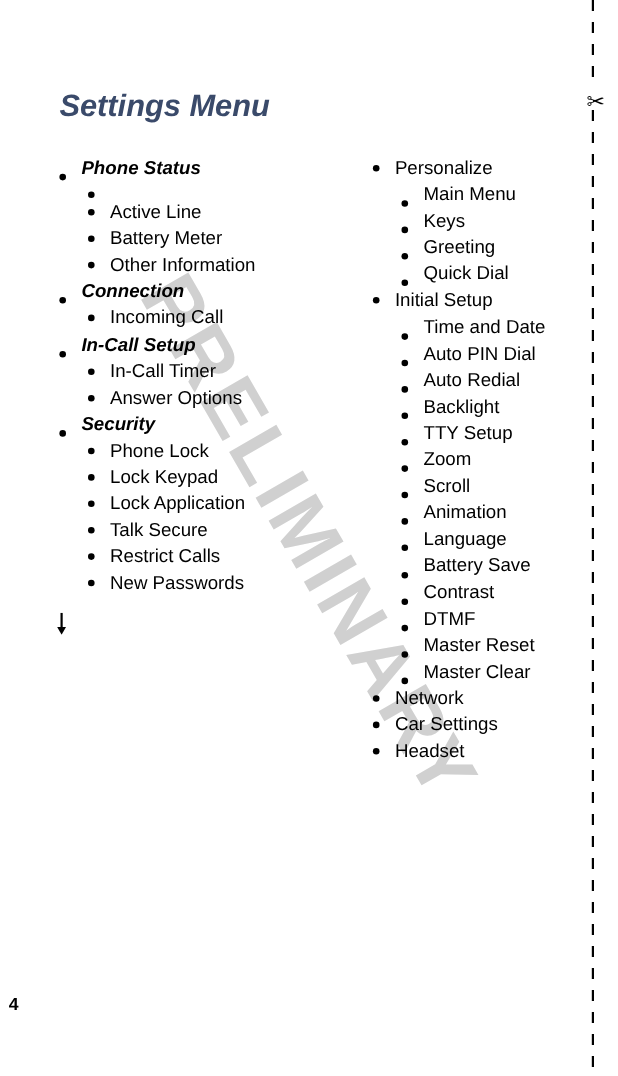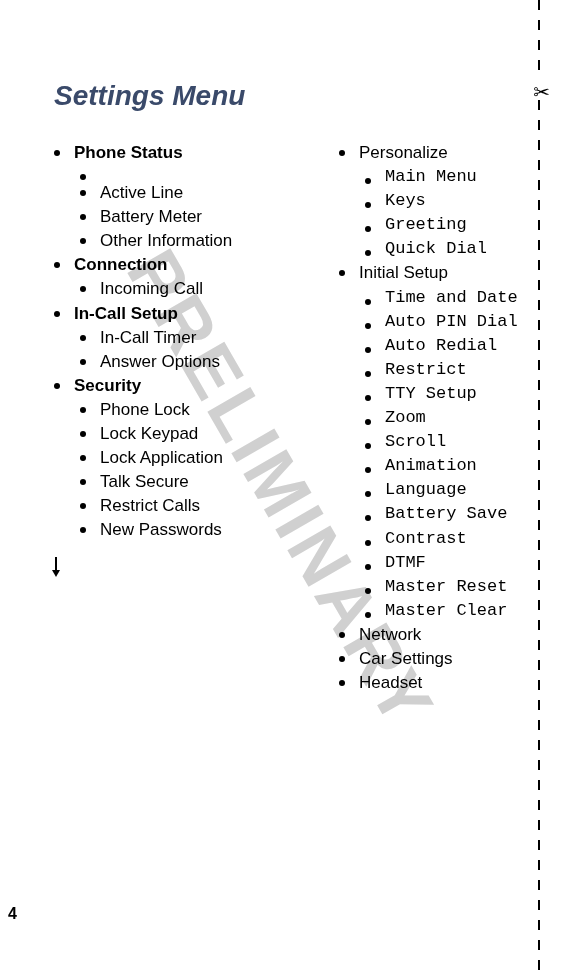--- a/index.html
+++ b/index.html
@@ -43,35 +43,35 @@
     }
     .columns {
       display: flex;
       gap: 30px;
     }
     .col {
       flex: 1;
     }
     .l1 {
       display: flex;
-      align-items: flex-start;
+      align-items: flex-end;
       margin-bottom: 2px;
+      font-style: italic;
     }
     .l2 {
       display: flex;
       align-items: flex-start;
       margin-bottom: 2px;
       margin-left: 26px;
     }
     .l3 {
       display: flex;
-      align-items: center;
+      align-items: flex-end;
       margin-bottom: 2px;
       margin-left: 52px;
-      font-family: Liberation Mono, monospace;
     }
     .bullet {
       width: 6px;
       height: 6px;
       background: black;
       border-radius: 50%;
       flex-shrink: 0;
       margin-right: 14px;
       margin-top: 8px;
     }
@@ -233,21 +233,21 @@
         <div class="l3">
           <span class="bullet"></span>
           <span class="text">Auto PIN Dial</span>
         </div>
         <div class="l3">
           <span class="bullet"></span>
           <span class="text">Auto Redial</span>
         </div>
         <div class="l3">
           <span class="bullet"></span>
-          <span class="text">Restrict</span>
+          <span class="text">Backlight</span>
         </div>
         <div class="l3">
           <span class="bullet"></span>
           <span class="text">TTY Setup</span>
         </div>
         <div class="l3">
           <span class="bullet"></span>
           <span class="text">Zoom</span>
         </div>
         <div class="l3">

